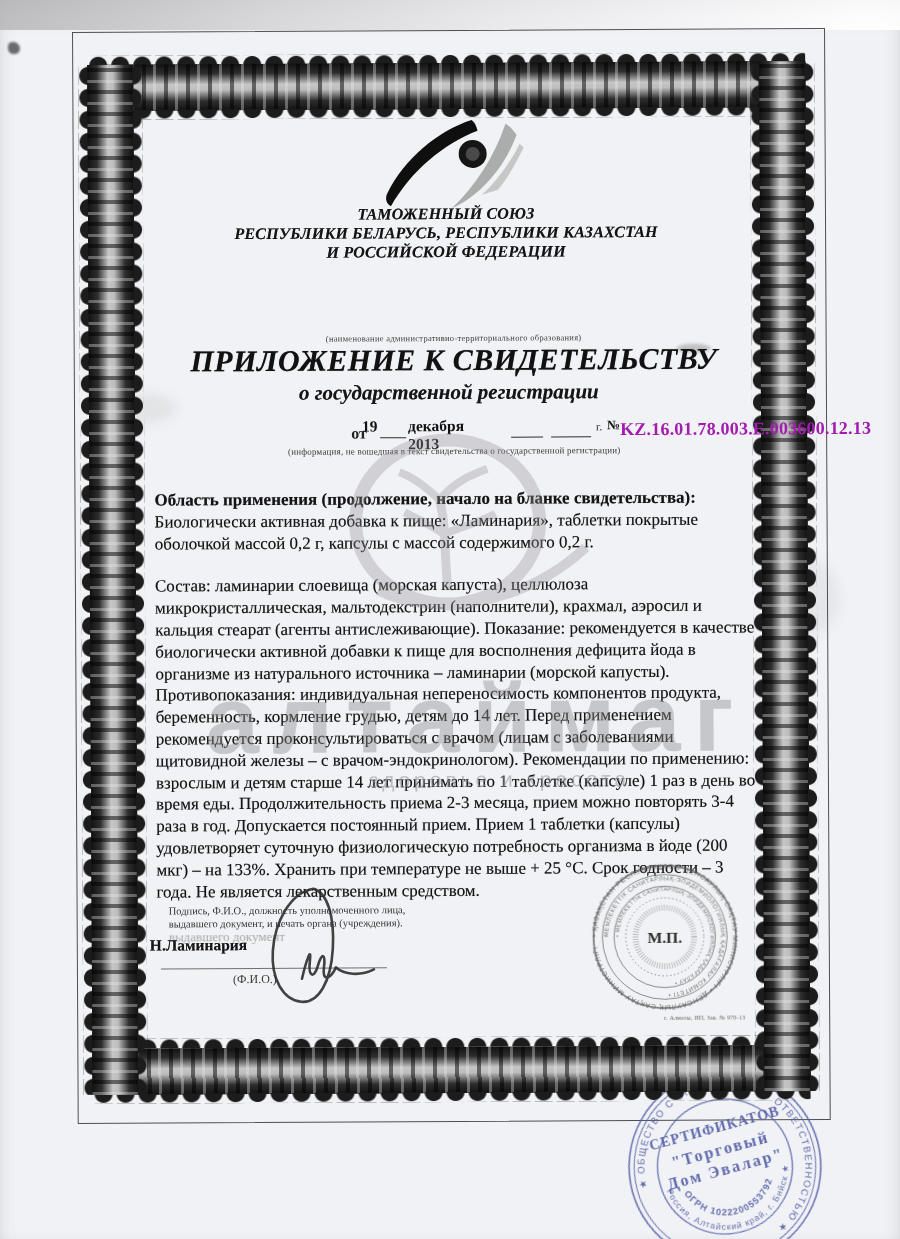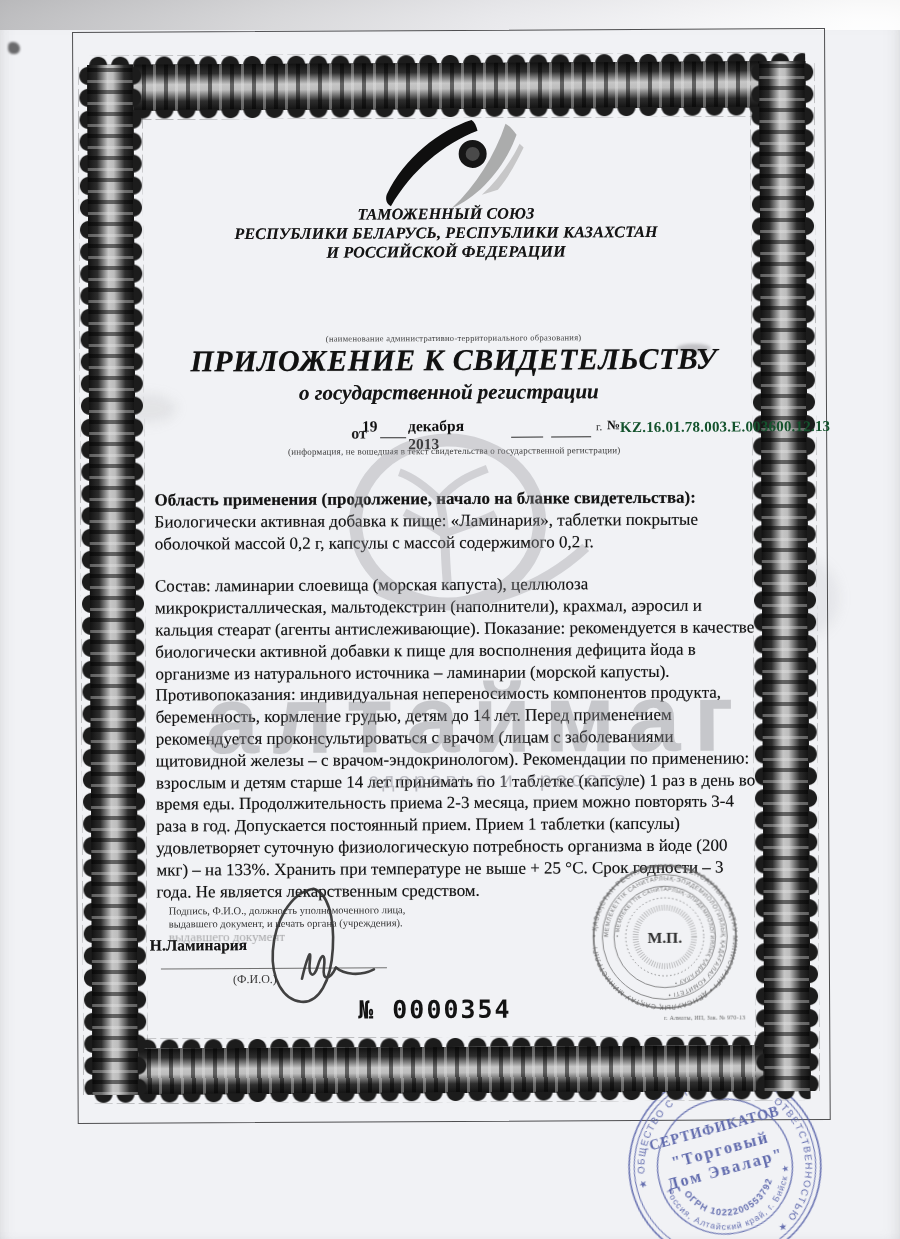--- a/index.html
+++ b/index.html
@@ -35,21 +35,21 @@
   .cap1{position:absolute;left:150px;top:333px;width:610px;font-size:8.5px;color:#3c3c3c;letter-spacing:.3px;}
   .title{position:absolute;left:110px;top:343px;width:690px;font-weight:bold;font-style:italic;font-size:30px;letter-spacing:.5px;color:#111;text-shadow:0 0 .7px rgba(0,0,0,.55);}
   .subtitle{position:absolute;left:110px;top:380px;width:680px;font-weight:bold;font-style:italic;font-size:21px;color:#151515;text-shadow:0 0 .5px rgba(0,0,0,.45);}
   .dateline{position:absolute;left:0;top:0;}
   .d-from{position:absolute;left:352px;top:424px;font-size:16px;color:#222;font-weight:bold;}
   .d-day{position:absolute;left:363px;top:417px;font-size:15.5px;font-weight:bold;color:#111;}
   .d-seg{position:absolute;border-bottom:1.2px solid #2d2d2d;height:18px;}
   .d-month{position:absolute;left:409px;top:417px;font-size:15.5px;font-weight:bold;color:#111;}
   .d-g{position:absolute;left:597px;top:421px;font-size:11px;color:#222;}
   .d-no{position:absolute;left:608px;top:418px;font-size:13px;font-weight:bold;color:#111;}
-  .d-num{position:absolute;left:621px;top:420px;font-size:15px;font-weight:bold;letter-spacing:.2px;color:#14532d;}
+  .d-num{position:absolute;left:621px;top:420px;font-size:18px;font-weight:bold;letter-spacing:.2px;color:#a21caf;}
   .cap2{position:absolute;left:150px;top:446px;width:610px;font-size:9px;color:#3a3a3a;letter-spacing:.2px;}
   .bodytext{position:absolute;left:155px;top:488px;width:601px;font-size:17px;line-height:21.8px;color:#141414;text-shadow:0 0 .7px rgba(10,10,10,.45);}
   .bodytext .lead{font-weight:bold;}
   .para2{margin-top:21px;}
   .sigcap{position:absolute;left:167px;top:903px;font-size:10.5px;line-height:13px;color:#333;}
   .sigghost{position:absolute;left:167px;top:928px;font-size:13px;color:#333;opacity:.4;filter:blur(.4px);}
   .signame{position:absolute;left:148px;top:935px;font-size:15.5px;font-weight:bold;color:#161616;text-shadow:0 0 .5px rgba(0,0,0,.5);}
   .sigline{position:absolute;left:159px;top:951px;width:226px;height:16px;border-bottom:1.2px solid #707070;}
   .fio{position:absolute;left:231px;top:971px;font-size:12px;color:#3a3a3a;}
   .sigscribble{position:absolute;left:258px;top:882px;width:132px;height:126px;}
@@ -195,21 +195,20 @@
           <text font-size="6.2" letter-spacing=".6">
             <textPath href="#gs-r2">МЕМЛЕКЕТТІК САНИТАРЛЫҚ-ЭПИДЕМИОЛОГИЯЛЫҚ ҚАДАҒАЛАУ КОМИТЕТІ •</textPath>
           </text>
           <text font-size="5.6" letter-spacing=".5">
             <textPath href="#gs-r3">• МЕМЛЕКЕТТІК САНИТАРЛЫҚ-ЭПИДЕМИОЛОГИЯЛЫҚ ҚАДАҒАЛАУ •</textPath>
           </text>
         </g>
         <text x="80" y="86" text-anchor="middle" font-family="Liberation Serif, serif" font-weight="bold" font-size="16" fill="#2c2c2c">М.П.</text>
       </svg>
 
-      <div class="serial">№ 0000354</div>
       <div class="printnote">г. Алматы, ИП, Зак. № 970-13</div>
     </div>
 
     <svg class="wm-logo" viewBox="0 0 260 200">
       <g stroke="#94949a" fill="none">
         <ellipse cx="100" cy="92" rx="92" ry="82" stroke-width="13"></ellipse>
         <path d="M100,160 C96,120 99,96 92,70" stroke-width="9"></path>
         <path d="M92,70 C78,56 66,47 52,42" stroke-width="8"></path>
         <path d="M92,70 C108,51 124,45 140,39" stroke-width="8"></path>
         <path d="M96,104 C82,94 68,88 57,82" stroke-width="8"></path>

